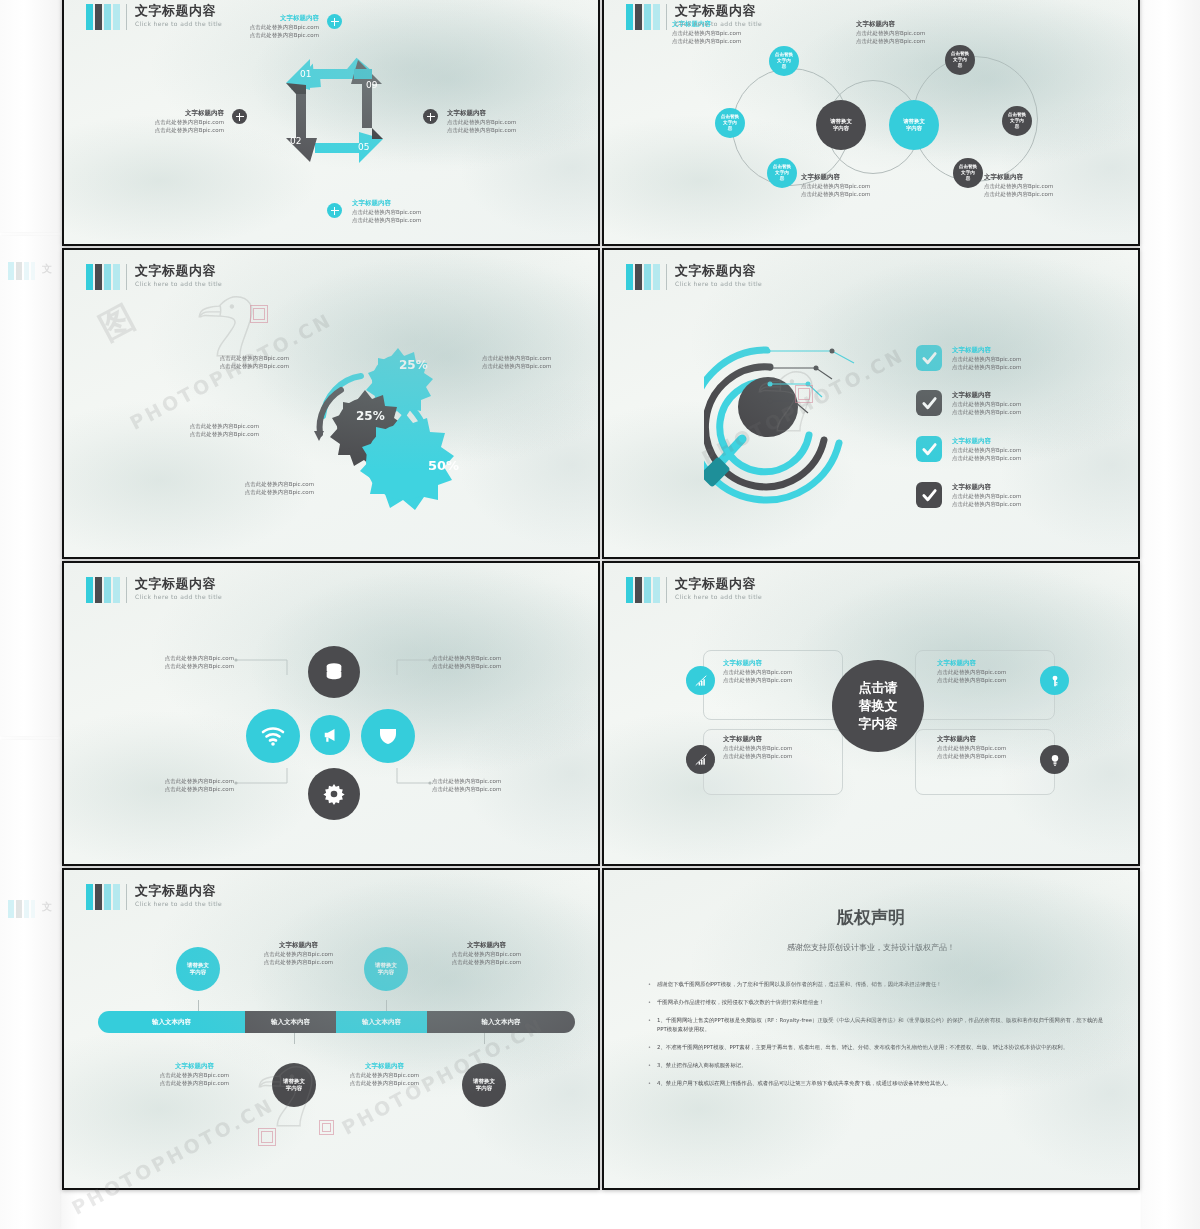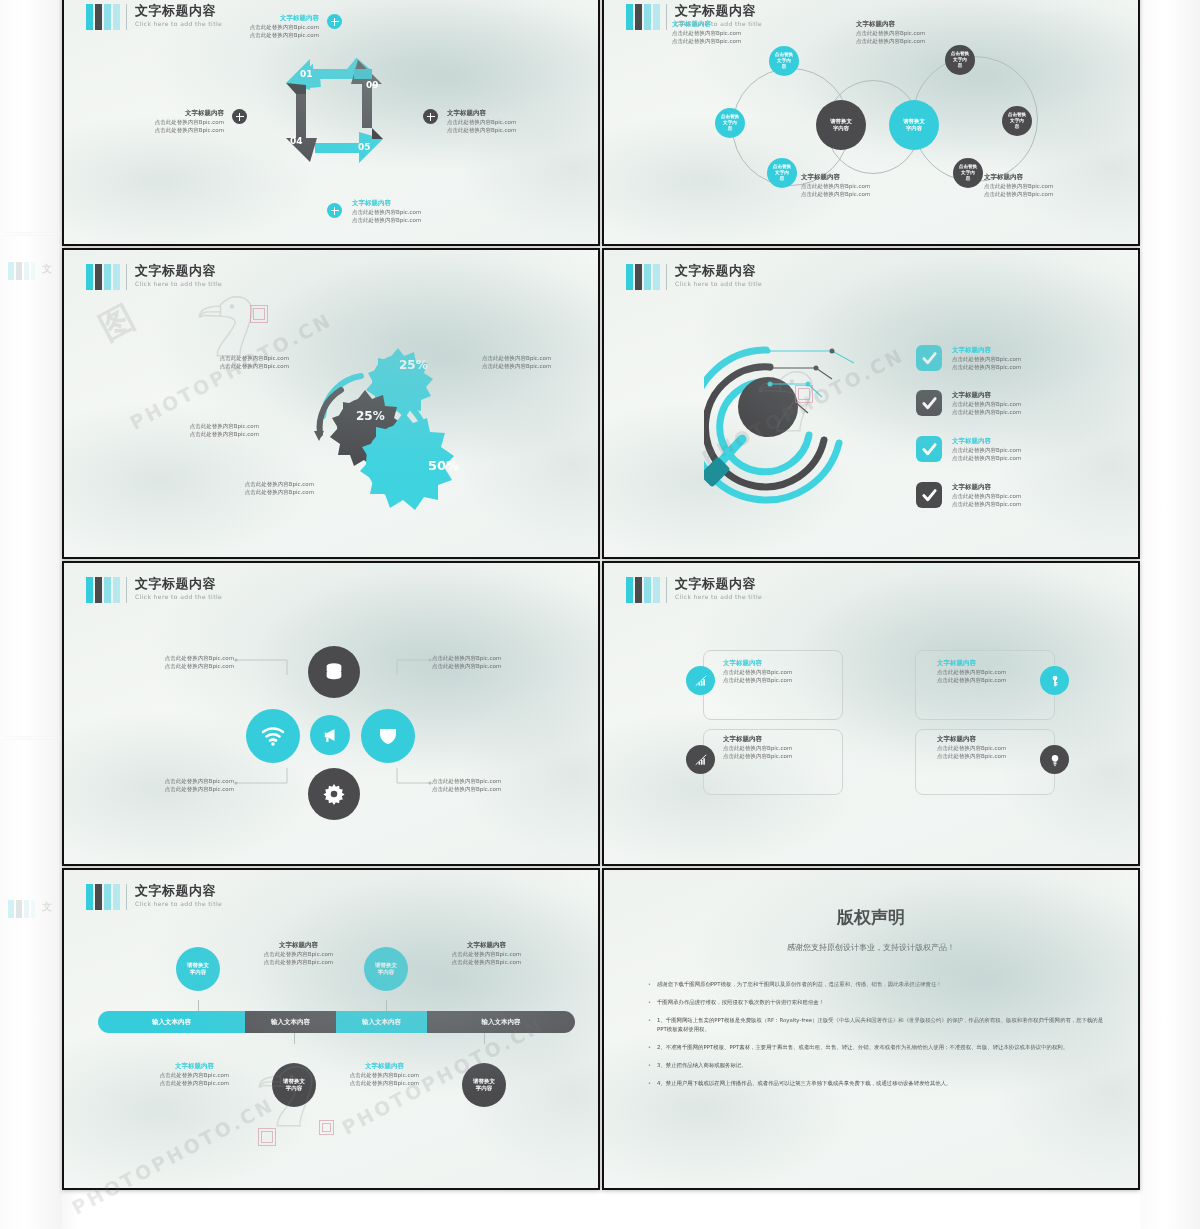--- a/index.html
+++ b/index.html
@@ -55,21 +55,21 @@
   .tb .t-line{font-size:5.5px;color:#6b6b6e;line-height:8px;white-space:nowrap;}
   .tb.r{text-align:right;}
   .tb.c{text-align:center;}
   
   .plus{position:absolute;width:15px;height:15px;border-radius:50%;z-index:5;}
   .plus.cy{background:#35cddb;}
   .plus.gy{background:#4b4b4e;}
   .plus::before,.plus::after{content:"";position:absolute;background:#fff;}
   .plus::before{left:3.5px;top:6.7px;width:8px;height:1.8px;}
   .plus::after{top:3.5px;left:6.7px;height:8px;width:1.8px;}
-  .cyclenum{position:absolute;color:#fff;font-size:9px;font-weight:bold;z-index:6;}
+  .cyclenum{position:absolute;color:#fff;font-size:9px;font-weight:normal;z-index:6;}
   
   .ring{position:absolute;border:1px solid #b3bcbb;border-radius:50%;}
   .node{position:absolute;border-radius:50%;display:flex;align-items:center;justify-content:center;
          color:#fff;font-size:4.6px;font-weight:bold;text-align:center;line-height:6px;z-index:4;}
   .node.cy{background:#35cddb;}
   .node.gy{background:#4b4b4e;}
   
   .gear{position:absolute;display:flex;align-items:center;justify-content:center;color:#fff;font-weight:bold;}
   
   .chk{position:absolute;width:26px;height:26px;border-radius:6px;display:flex;align-items:center;justify-content:center;}
@@ -160,21 +160,21 @@
         <path d="M121 101 L97 125 L97 115 L53 115 L53 105 L97 105 L97 94 Z" fill="#3fd3e0"></path>
 
         <path d="M48 124 L24 100 L34 100 L34 56 L44 56 L44 100 L55 100 Z" fill="#56565a"></path>
 
         <path d="M24 45 L34 56 L44 56 L44 47 Z" fill="#3b3b3e"></path>
         <path d="M110 90 L110 101 L121 101 L112 92 Z" fill="#3b3b3e"></path>
       </svg>
       <div class="cyclenum" style="left:236px;top:79px;">01</div>
       <div class="cyclenum" style="left:302px;top:90px;">09</div>
       <div class="cyclenum" style="left:294px;top:152px;">05</div>
-      <div class="cyclenum" style="left:226px;top:146px;">04</div>
+      <div class="cyclenum" style="left:226px;top:146px;">02</div>
 
       <div class="plus cy" style="left:263px;top:24px;"></div>
       <div class="plus gy" style="left:359px;top:119px;"></div>
       <div class="plus cy" style="left:263px;top:213px;"></div>
       <div class="plus gy" style="left:168px;top:119px;"></div>
 
       <div class="tb r" style="left:120px;top:24px;width:135px;">
         <div class="t-title cy">文字标题内容</div>
         <div class="t-line">点击此处替换内容Bpic.com</div>
         <div class="t-line">点击此处替换内容Bpic.com</div>
@@ -483,20 +483,23 @@
           <div class="h1">文字标题内容</div>
           <div class="h2">Click here to add the title</div>
         </div>
       </div>
 
       <div class="cbox" style="left:99px;top:87px;width:138px;height:68px;"></div>
       <div class="cbox" style="left:99px;top:166px;width:138px;height:64px;"></div>
       <div class="cbox" style="left:311px;top:87px;width:138px;height:68px;"></div>
       <div class="cbox" style="left:311px;top:166px;width:138px;height:64px;"></div>
 
+      <div class="centcircle" style="left:228px;top:97px;width:92px;height:92px;white-space:pre-line;">点击请
+替换文
+字内容</div>
 
       <div class="iconc cy" style="left:82px;top:103px;width:29px;height:29px;">
         <svg width="14" height="14" viewBox="0 0 24 24">
           <path d="M3 20 L21 3" stroke="#fff" stroke-width="1.6" fill="none"></path>
           <rect x="12" y="12" width="2.6" height="8" fill="#fff"></rect>
           <rect x="16" y="9" width="2.6" height="11" fill="#fff"></rect>
           <rect x="8" y="15" width="2.6" height="5" fill="#fff"></rect>
         </svg>
       </div>
       <div class="iconc gy" style="left:82px;top:182px;width:29px;height:29px;">

